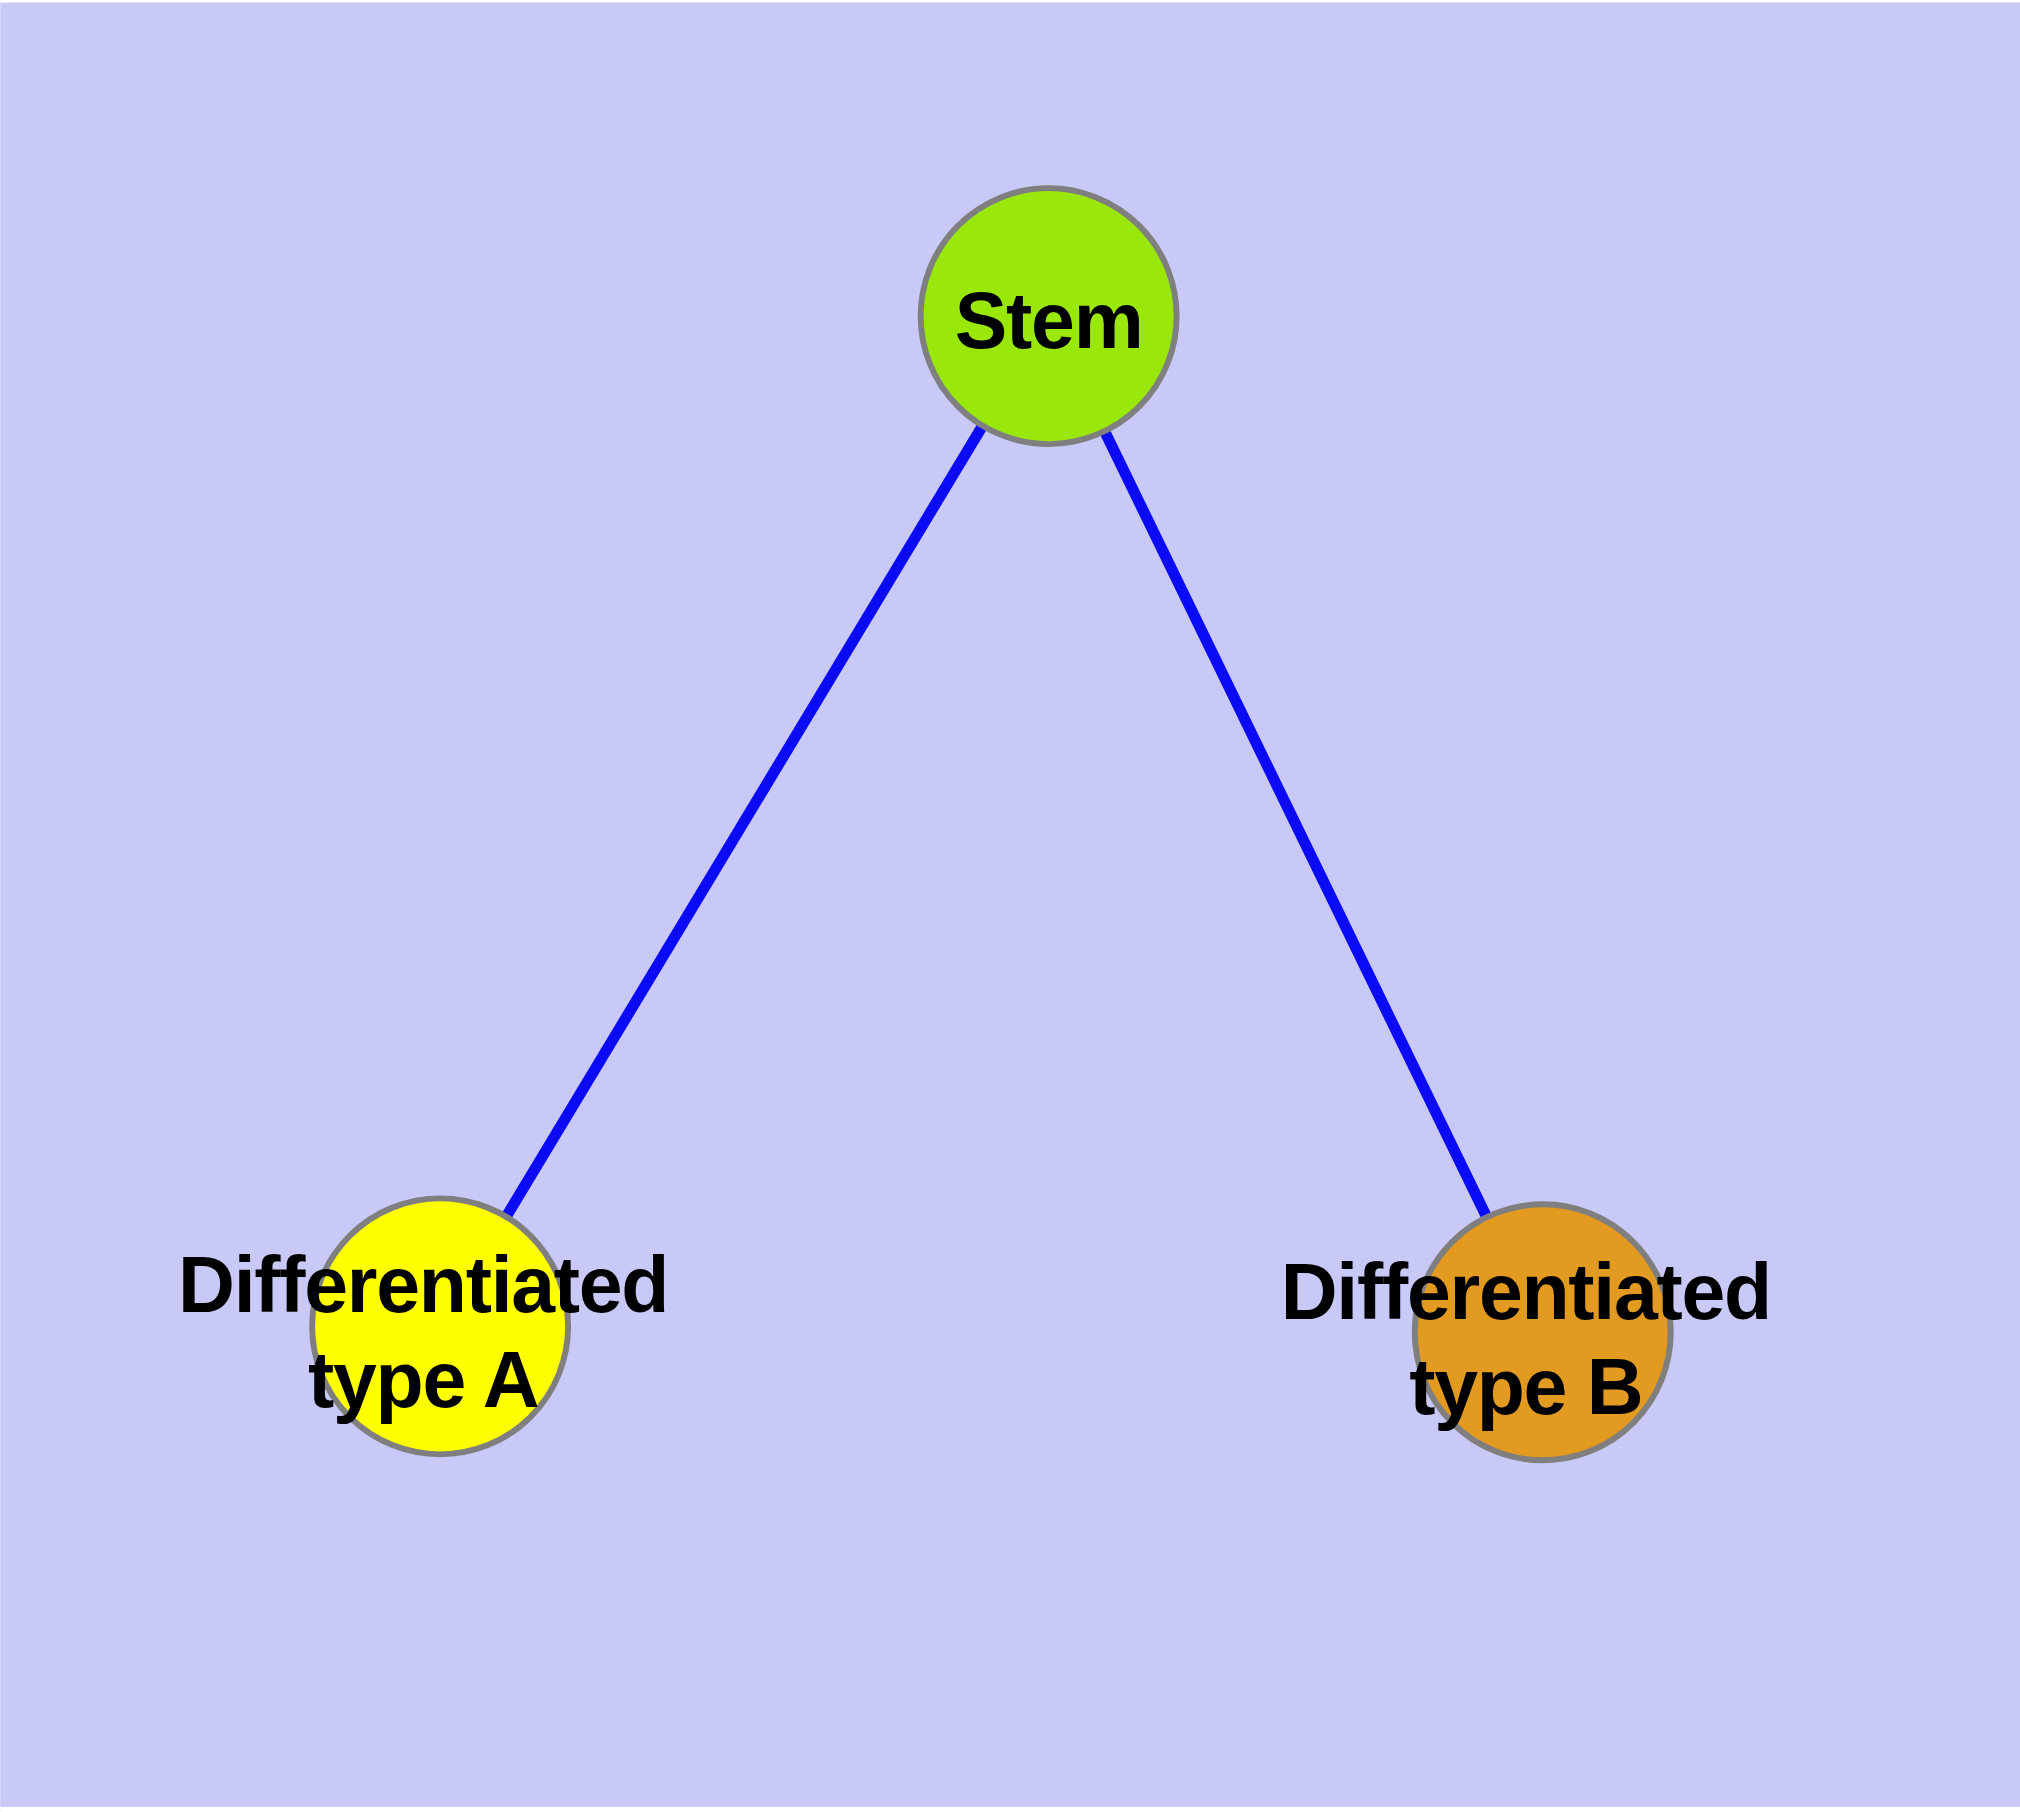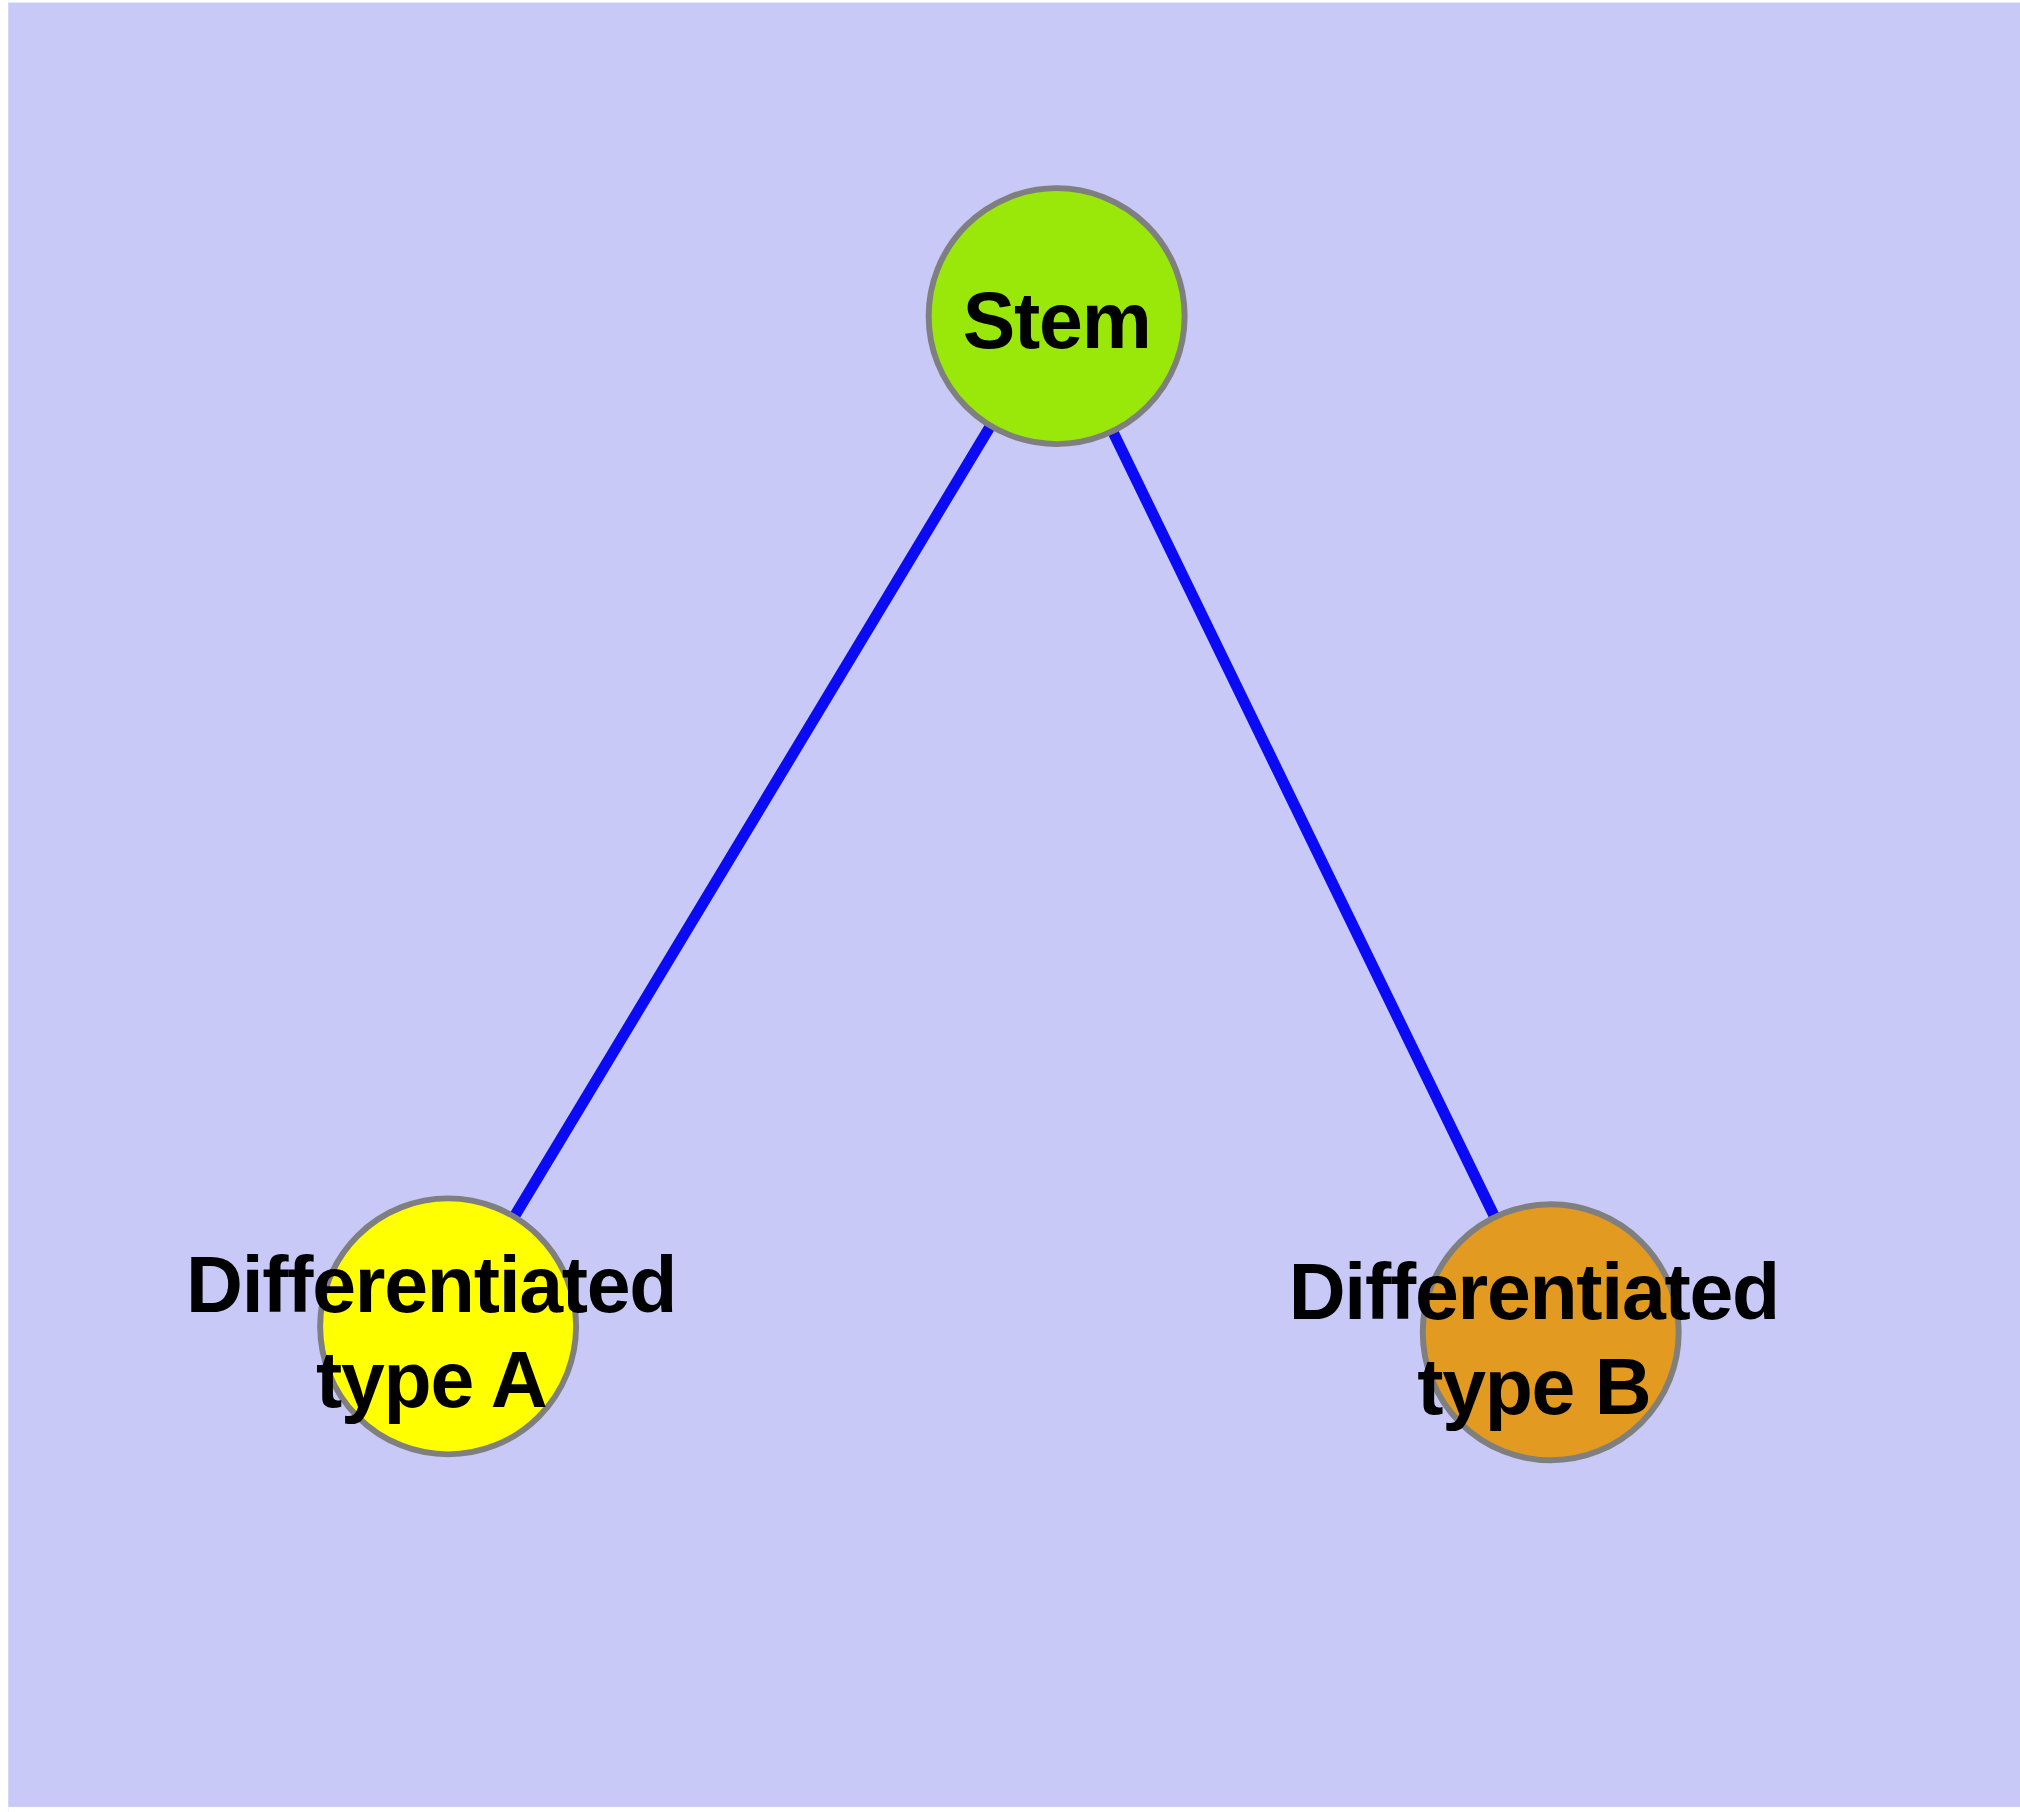--- a/index.html
+++ b/index.html
@@ -5,21 +5,21 @@
   html, body {
     margin: 0;
     padding: 0;
     width: 2021px;
     height: 1812px;
     background: #ffffff;
     overflow: hidden;
   }
   #stage {
     position: absolute;
-    top: 0; left: 8px;
+    top: 0; left: 0;
     width: 1995px;
     height: 1812px;
   }
   svg { display: block; }
   .edge {
     stroke-width: 13px;
     fill: none;
   }
   .node {
     stroke: #7f7f7f;

